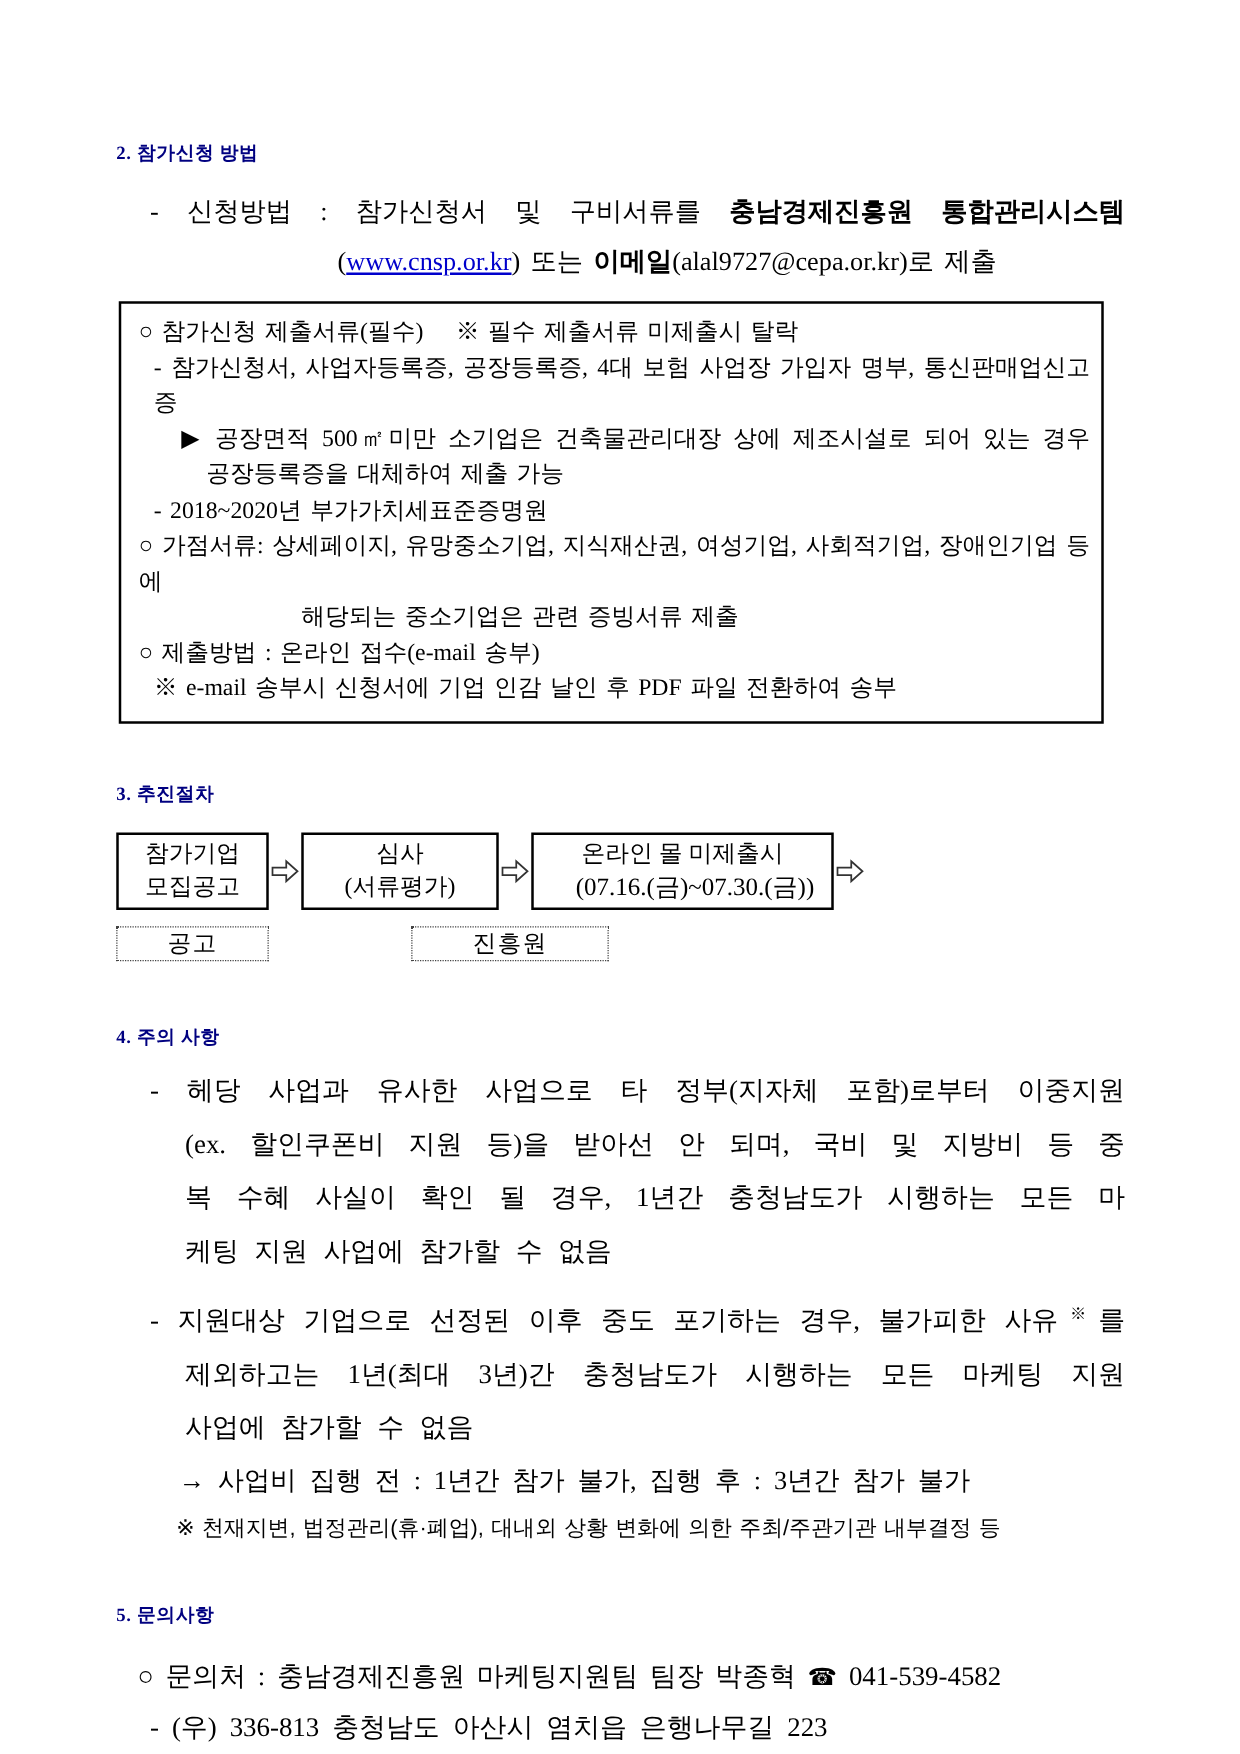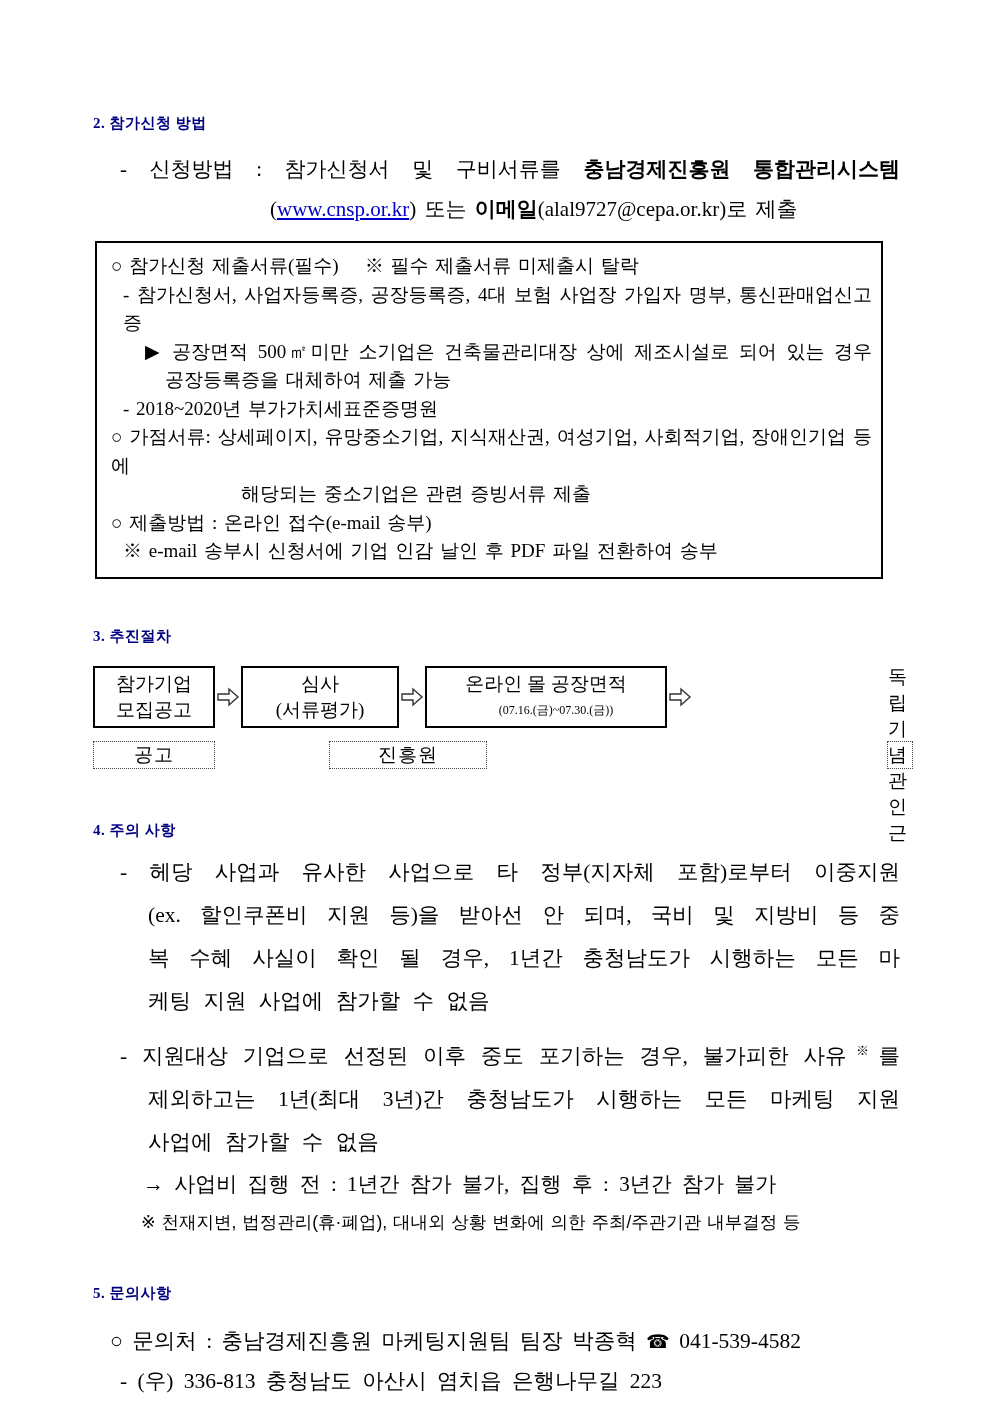--- a/index.html
+++ b/index.html
@@ -51,21 +51,21 @@
     display:grid;
     grid-template-columns:122px 26px 158px 26px 242px 26px 200px;
     align-items:stretch;
   }
   .flow { margin-top:15px; }
   .fbox {
     border:2px solid #000000; box-sizing:border-box; height:62px;
     display:flex; flex-direction:column; justify-content:center; align-items:center;
     font-size:19px; line-height:26px; text-align:center;
   }
-  .fbox .sub { font-size:12px;margin-left:20px; }
+  .fbox .sub { font-size:20px;margin-left:20px; }
   .fbox span:empty { display:none; }
   .farrow { display:flex; align-items:center; justify-content:center; }
   .owners { margin-top:13px;gap:44px; }
   .obox {
     border:1px dotted #444444; box-sizing:border-box; height:28px;
     display:flex; justify-content:center; align-items:center;
     font-size:19px; letter-spacing:1px;
   }
 
   
@@ -134,37 +134,36 @@
       <div class="fbox">
         <span>심사</span>
         <span>(서류평가)</span>
       </div>
       <div class="farrow">
         <svg width="24" height="22" viewBox="0 0 24 22">
             <polygon points="2,8 13,8 13,3 22,11 13,19 13,14 2,14" fill="#ffffff" stroke="#333333" stroke-width="1.4"></polygon>
           </svg>
       </div>
       <div class="fbox">
-        <span>온라인 몰 공장면적</span>
+        <span>온라인 몰 미제출시</span>
         <span class="sub">(07.16.(금)~07.30.(금))</span>
       </div>
       <div class="farrow">
         <svg width="24" height="22" viewBox="0 0 24 22">
             <polygon points="2,8 13,8 13,3 22,11 13,19 13,14 2,14" fill="#ffffff" stroke="#333333" stroke-width="1.4"></polygon>
           </svg>
       </div>
     </div>
 
     <div class="owners">
       <div class="obox">공고</div>
       <div></div>
       <div class="obox">진흥원</div>
       <div></div>
       <div></div>
-      <div class="obox">독립기념관 인근</div>
     </div>
 
     <h2 class="sec-h sec4">4. 주의 사항</h2>
 
     <div class="para">
       <div class="p-l p-first jline">- 헤당 사업과 유사한 사업으로 타 정부(지자체 포함)로부터 이중지원</div>
       <div class="p-l p-cont jline">(ex. 할인쿠폰비 지원 등)을 받아선 안 되며, 국비 및 지방비 등 중</div>
       <div class="p-l p-cont jline">복 수혜 사실이 확인 될 경우, 1년간 충청남도가 시행하는 모든 마</div>
       <div class="p-l p-last">케팅 지원 사업에 참가할 수 없음</div>
     </div>

